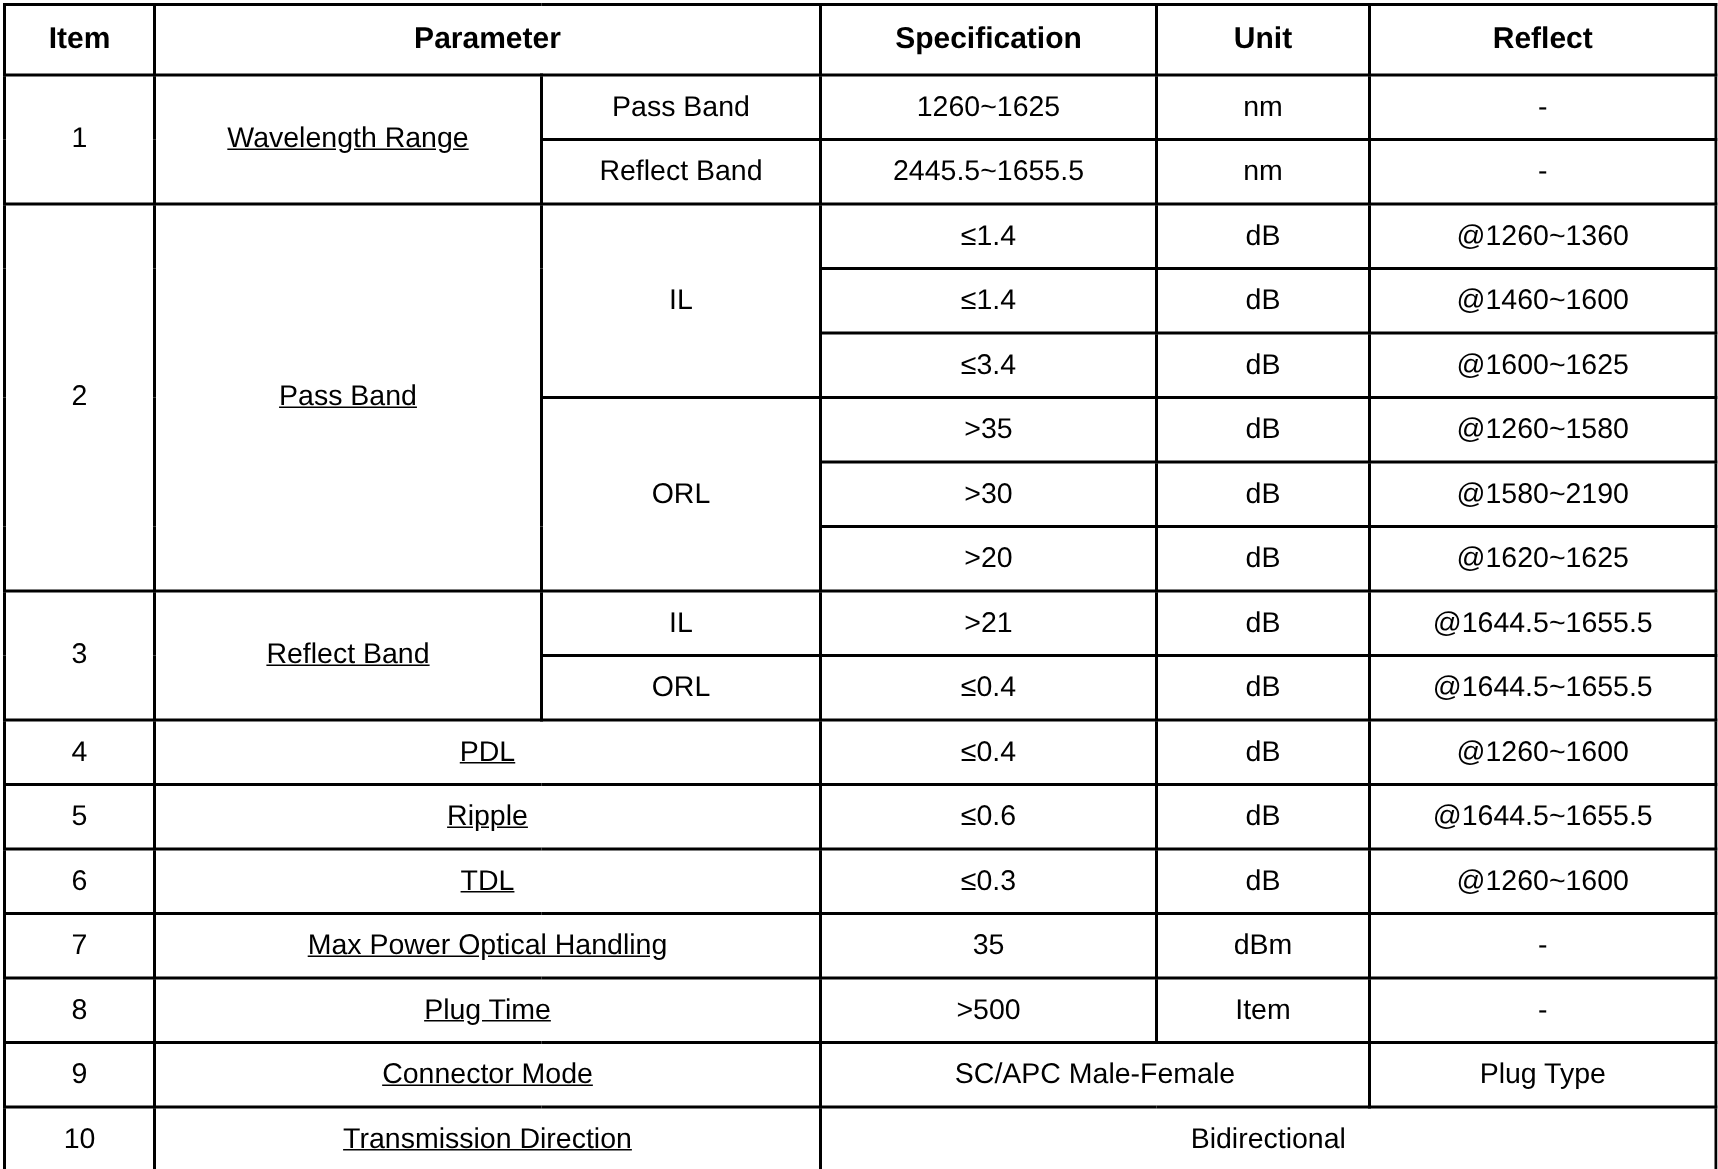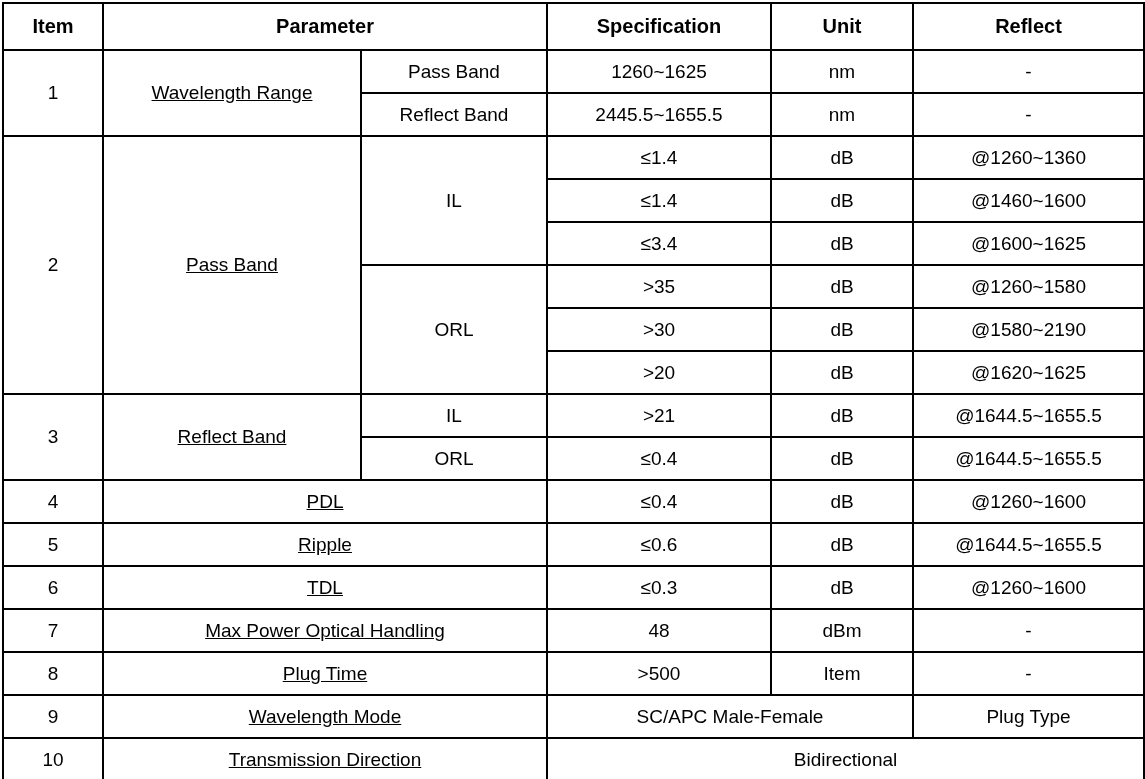--- a/index.html
+++ b/index.html
@@ -165,36 +165,36 @@
         <td>6</td>
         <td colspan="2" class="left">TDL</td>
         <td>≤0.3</td>
         <td>dB</td>
         <td>@1260~1600</td>
       </tr>
 
       <tr>
         <td>7</td>
         <td colspan="2" class="left">Max Power Optical Handling</td>
-        <td>48</td>
+        <td>35</td>
         <td>dBm</td>
         <td>-</td>
       </tr>
 
       <tr>
         <td>8</td>
         <td colspan="2" class="left">Plug Time</td>
         <td>&gt;500</td>
         <td>Item</td>
         <td>-</td>
       </tr>
 
       <tr>
         <td>9</td>
-        <td colspan="2" class="left">Wavelength Mode</td>
+        <td colspan="2" class="left">Connector Mode</td>
         <td colspan="2">SC/APC Male-Female</td>
         <td>Plug Type</td>
       </tr>
 
       <tr>
         <td>10</td>
         <td colspan="2" class="left">Transmission Direction</td>
         <td colspan="3">Bidirectional</td>
       </tr>
 

